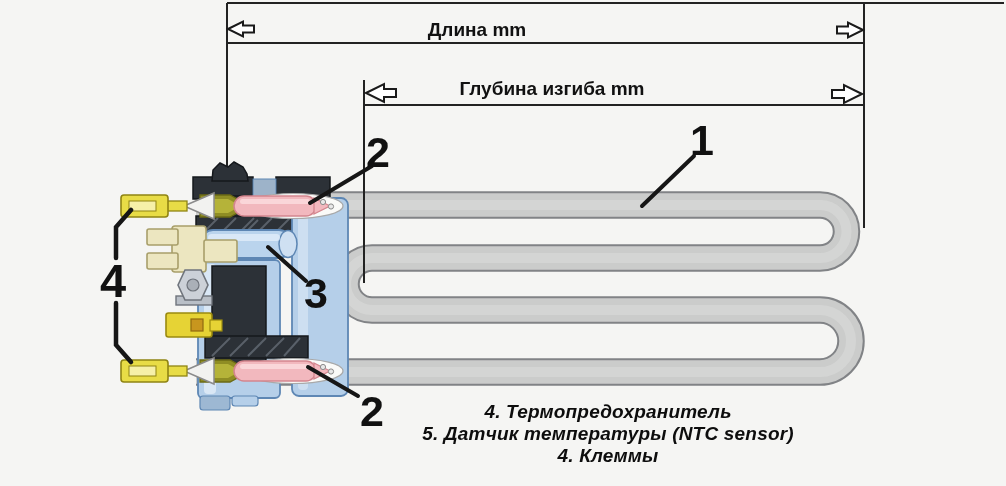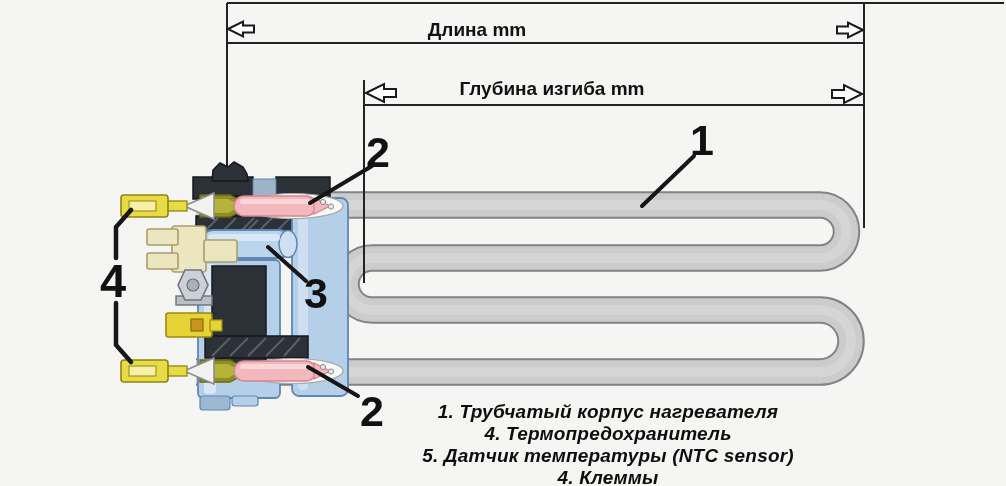--- a/index.html
+++ b/index.html
@@ -160,18 +160,17 @@
   </g>
 
   <text class="callout" font-size="43" x="702" y="155" text-anchor="middle">1</text>
   <text class="callout" font-size="43" x="378" y="167" text-anchor="middle">2</text>
   <text class="callout" font-size="43" x="372" y="426" text-anchor="middle">2</text>
   <text class="callout" font-size="43" x="316" y="308" text-anchor="middle">3</text>
   <text class="callout" font-size="47" x="113" y="297" text-anchor="middle">4</text>
 </svg>
 
   <div id="legend">
-    <div>1. Трубчатый корпус нагревателя</div>
     <div>4. Термопредохранитель</div>
     <div>5. Датчик температуры (NTC sensor)</div>
     <div>4. Клеммы</div>
   </div>
 </div>
 
 </body></html>

